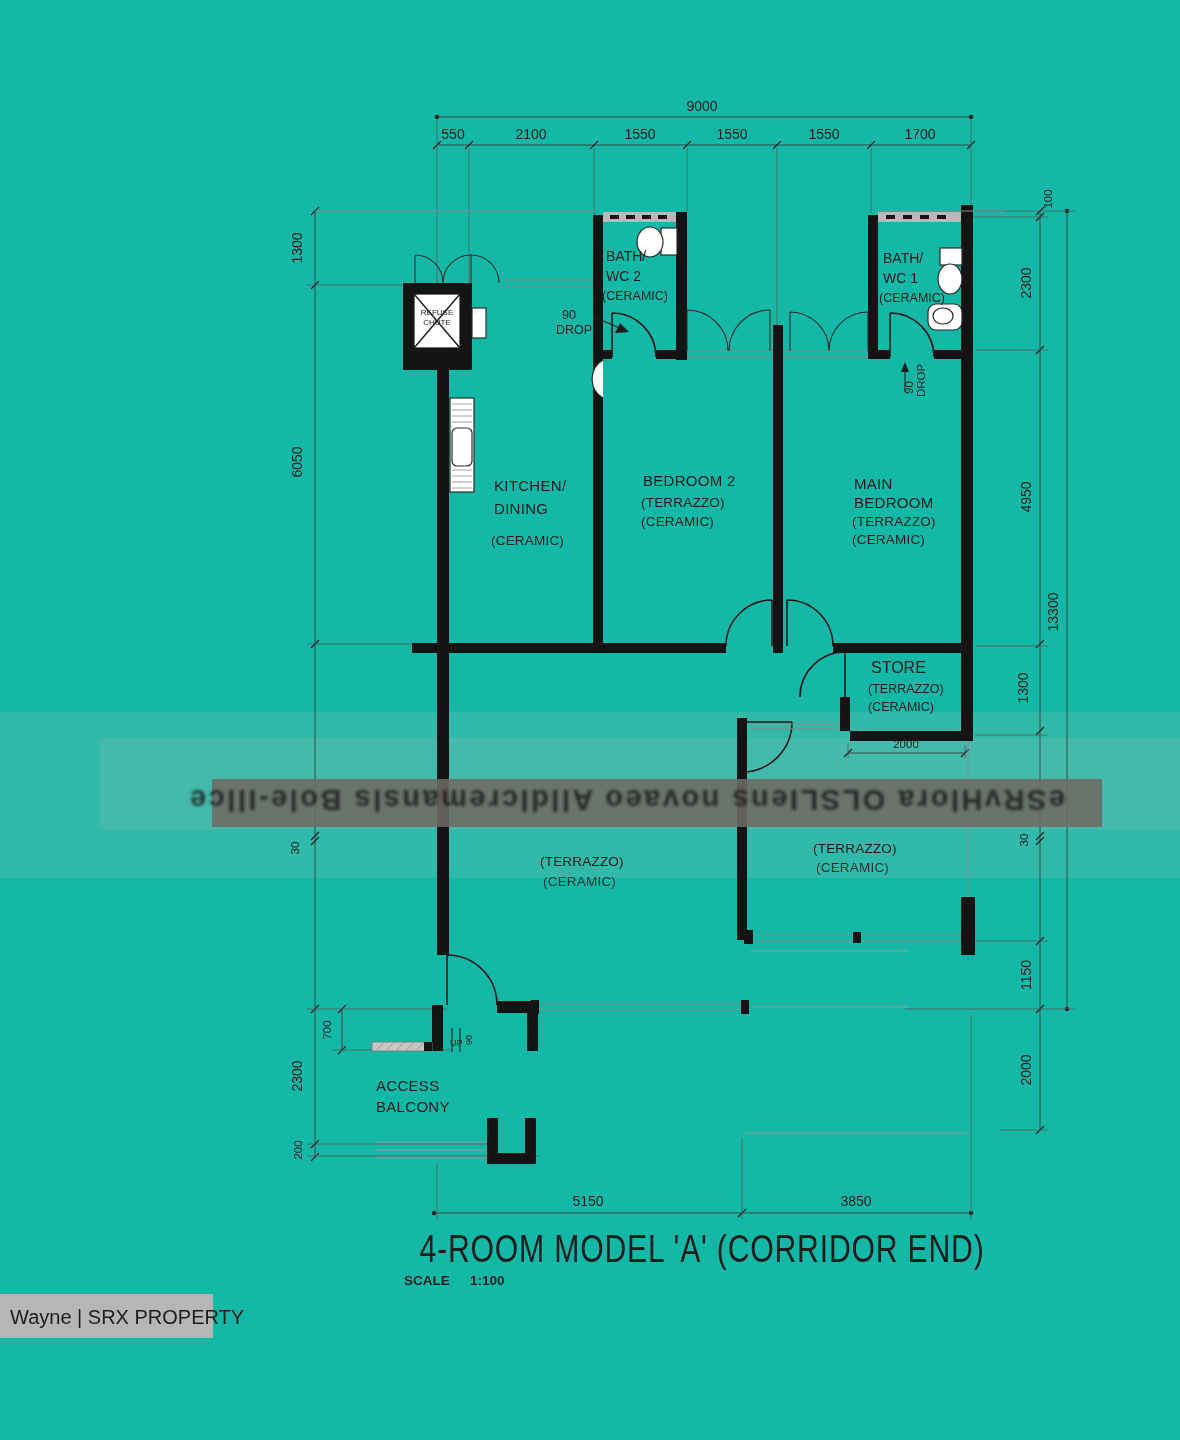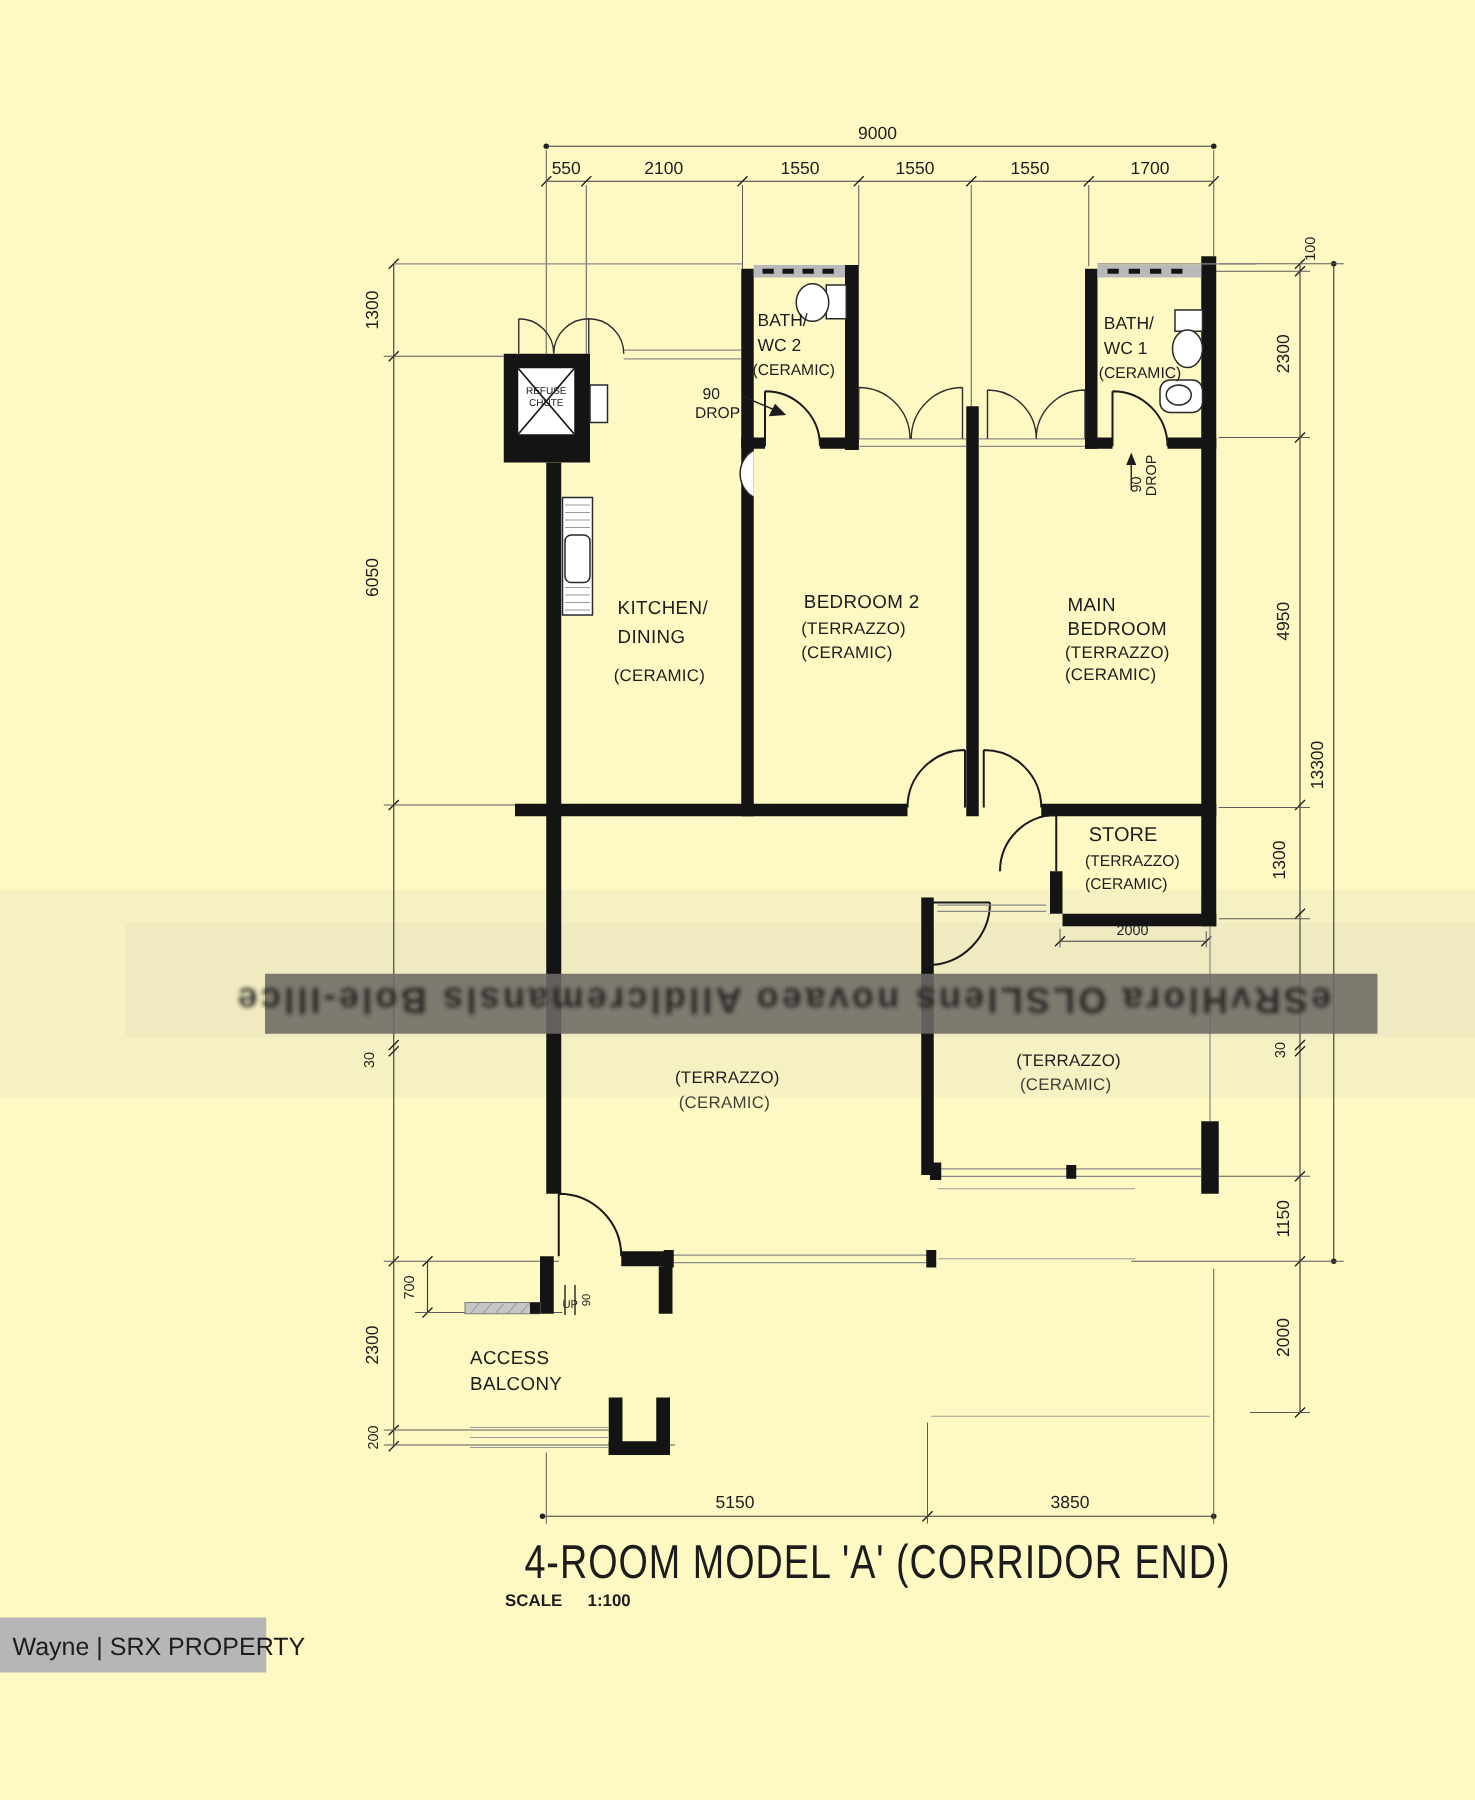--- a/index.html
+++ b/index.html
@@ -1,16 +1,16 @@
 <!DOCTYPE html>
 <html><head>
 <meta charset="utf-8">
 <style>
   html,body{margin:0;padding:0;background:#ffffff;}
-  #stage{position:relative;width:1180px;height:1440px;background:#fef9c3;overflow:hidden;
+  #stage{position:relative;width:1180px;height:1440px;background:#14b8a6;overflow:hidden;
          font-family:"Liberation Sans",sans-serif;}
   svg{position:absolute;left:0;top:0;}
   svg text{font-family:"Liberation Sans","DejaVu Sans",sans-serif;fill:#1c1c1c;}
   .w{fill:#141414;}
   .door{stroke:#1a1a1a;stroke-width:1.6;fill:none;}
   .winarc{stroke:#2e2e2e;stroke-width:1.1;fill:none;}
   .thin{stroke:#8a8a8a;stroke-width:1;fill:none;}
   .thin2{stroke:#9a9a9a;stroke-width:0.9;fill:none;}
   .dimln{stroke:#3c3c3c;stroke-width:0.9;fill:none;}
   .ext{stroke:#5a5a5a;stroke-width:0.8;fill:none;}

